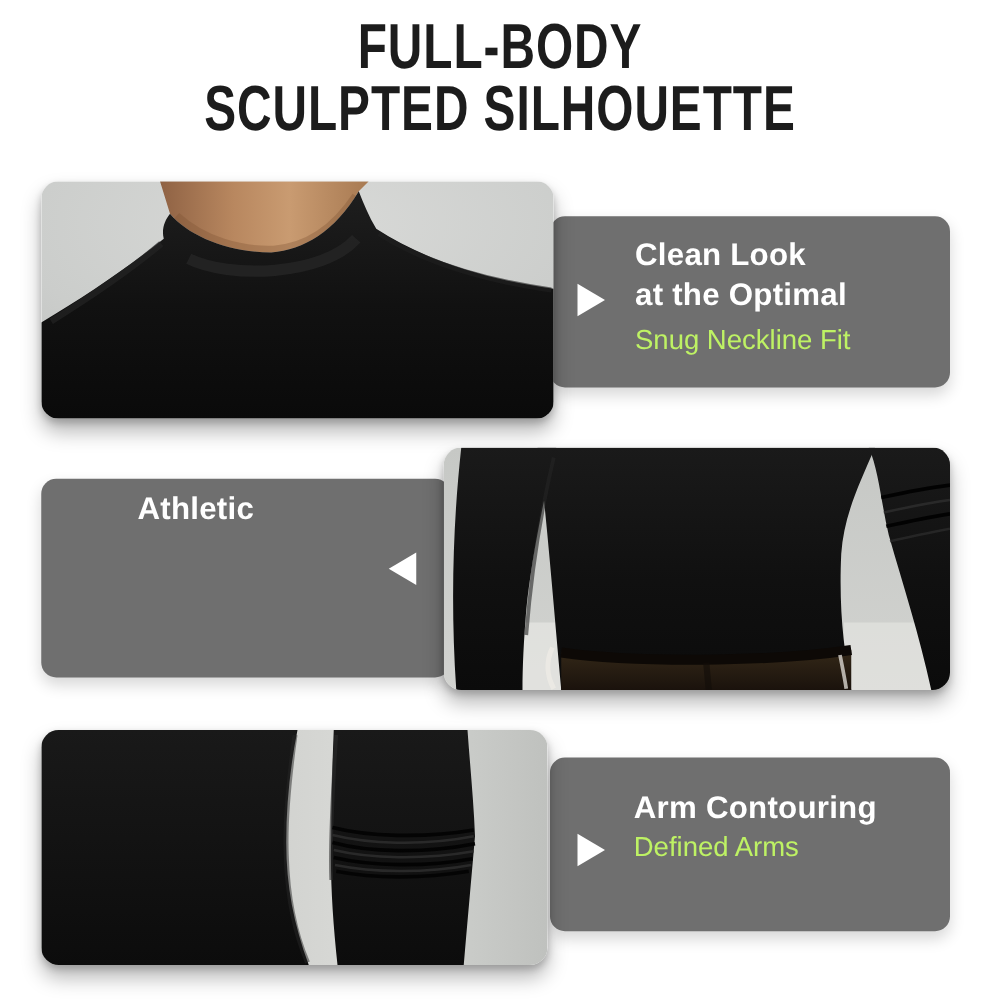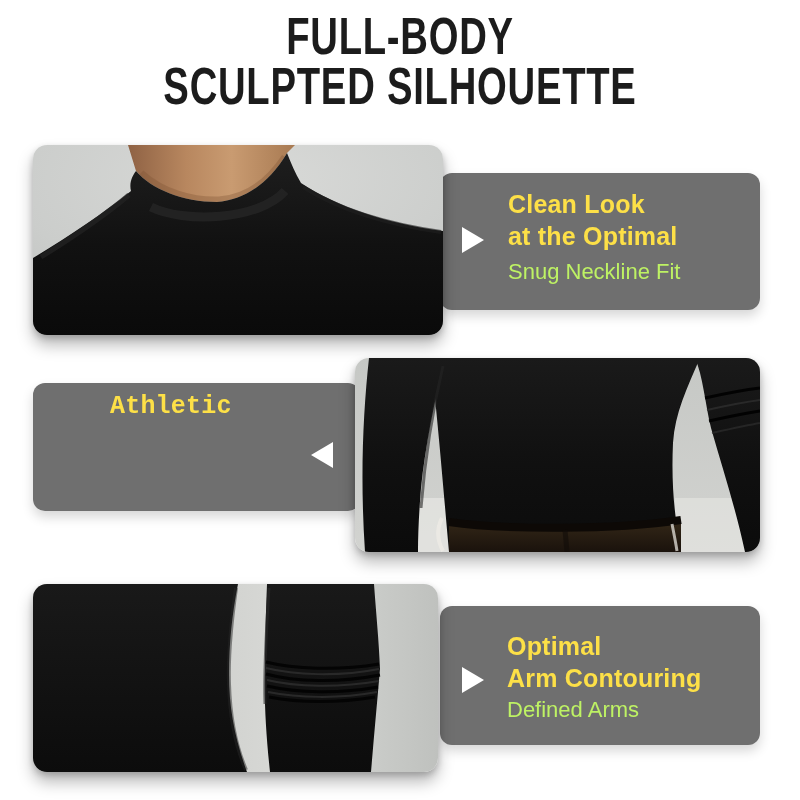--- a/index.html
+++ b/index.html
@@ -21,33 +21,33 @@
   .photo svg{display:block;width:100%;height:100%;}
   .photo-1{left:33px;top:145px;width:410px;height:190px;}
   .photo-2{left:355px;top:358px;width:405px;height:194px;}
   .photo-3{left:33px;top:584px;width:405px;height:188px;}
   
   .callout{
     position:absolute;background:#6f6f6f;border-radius:12px;z-index:1;
     box-shadow:0 6px 12px rgba(0,0,0,0.16);
   }
   .callout-1{left:440px;top:173px;width:320px;height:137px;}
-  .callout-2{left:33px;top:383px;width:327px;height:128px;font-family:Liberation Mono, monospace;}
+  .callout-2{left:33px;top:383px;width:327px;height:159px;}
   .callout-3{left:440px;top:606px;width:320px;height:139px;}
   .tri{position:absolute;width:0;height:0;border-top:13px solid transparent;border-bottom:13px solid transparent;}
   .tri-right{border-left:22px solid #ffffff;}
   .tri-left{border-right:22px solid #ffffff;}
   .callout-1 .tri{left:22px;top:54px;}
   .callout-2 .tri{left:278px;top:59px;}
   .callout-3 .tri{left:22px;top:61px;}
   .callout-text{position:absolute;top:0;white-space:nowrap;}
   .callout-1 .callout-text{left:68px;padding-top:15px;}
   .callout-2 .callout-text{left:77px;padding-top:8px;}
   .callout-3 .callout-text{left:67px;padding-top:24px;}
-  .c-title{font-size:25px;line-height:32px;font-weight:700;color:#fde047;letter-spacing:0.2px;}
+  .c-title{font-size:25px;line-height:32px;font-weight:700;color:#ffffff;letter-spacing:0.2px;}
   .c-sub{font-size:22px;line-height:27px;font-weight:400;color:#bef264;}
   .callout-1 .c-sub-block{margin-top:6px;}
   .callout-2 .c-sub-block{margin-top:7px;}
   .callout-3 .c-sub-block{margin-top:2px;}
 </style>
 </head>
 <body>
 
 <div class="page">
 
@@ -166,21 +166,20 @@
       <path d="M234,96 C263,103 306,104 346,97" stroke="#2f2f2f" stroke-width="2" fill="none" opacity="0.8"></path>
       <path d="M234,102 C264,109 306,110 345,103" stroke="#030303" stroke-width="3" fill="none" opacity="0.95"></path>
       <path d="M235,108 C265,114 306,115 344,108" stroke="#2f2f2f" stroke-width="2" fill="none" opacity="0.8"></path>
       <path d="M236,113 C266,119 306,119 342,113" stroke="#030303" stroke-width="3" fill="none" opacity="0.9"></path>
     </svg>
   </figure>
 
   <div class="callout callout-3">
     <span class="tri tri-right"></span>
     <div class="callout-text">
-      <div class="c-title">Optimal</div>
       <div class="c-title">Arm Contouring</div>
       <div class="c-sub-block">
         <div class="c-sub">Defined Arms</div>
       </div>
     </div>
   </div>
 
 </div>
 
 </body></html>

